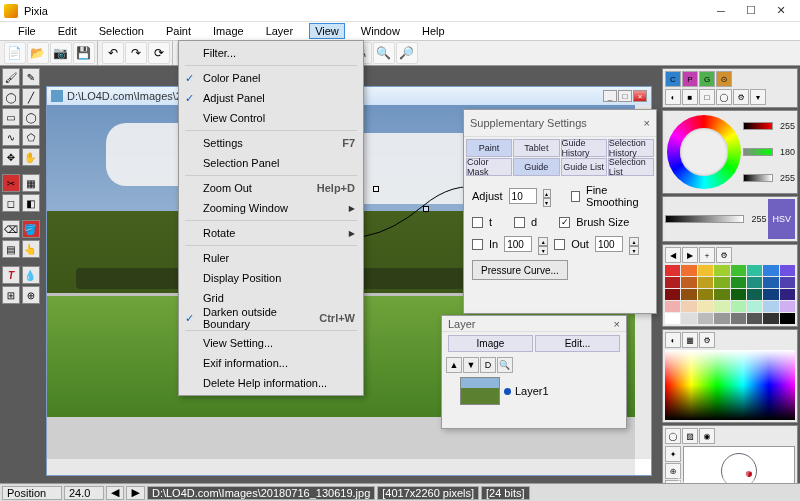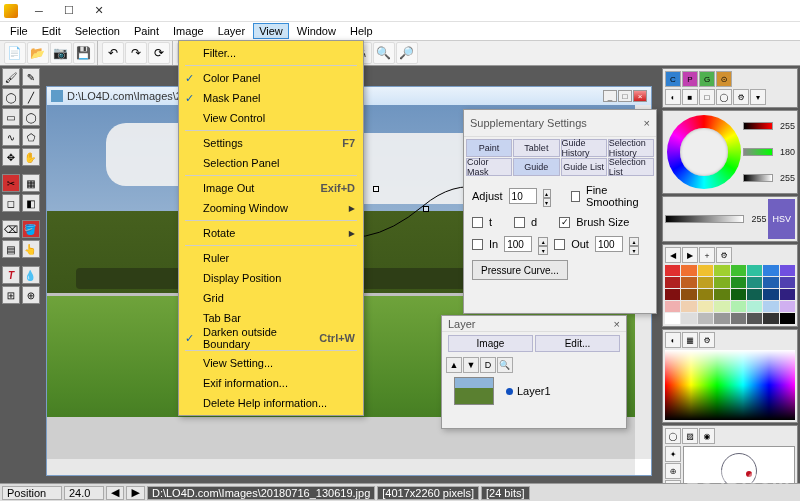--- a/index.html
+++ b/index.html
@@ -5,21 +5,21 @@
 * { margin: 0; padding: 0; box-sizing: border-box; font-family: "Segoe UI", Tahoma, sans-serif; font-size: 11px; }
 body { width: 800px; height: 501px; background: #fff; overflow: hidden; position: relative; }
 
 .titlebar { height: 22px; background: #fff; display: flex; align-items: center; padding: 0 4px; border-bottom: 1px solid #e0e0e0; }
 .titlebar .appicon { width: 14px; height: 14px; background: linear-gradient(135deg,#f7d000,#e07000); border-radius: 2px; margin-right: 6px; }
 .titlebar .title { flex: 1; color: #000; }
 .titlebar .winbtns { display: flex; gap: 0; }
 .titlebar .winbtn { width: 30px; height: 20px; display: flex; align-items: center; justify-content: center; color: #333; }
 
 .menubar { height: 18px; background: #fff; display: flex; align-items: center; padding: 0 4px; gap: 2px; }
-.menubar .mitem { padding: 2px 6px; color: #000; }
+.menubar .mitem { padding: 2px 6px; color: #000; margin-left: 8px; }
 .menubar .mitem.active { background: #cce4f7; border: 1px solid #3a8ed8; padding: 1px 5px; }
 
 .toolbar { height: 26px; background: #f0f0f0; border-top: 1px solid #ccc; border-bottom: 1px solid #999; display: flex; align-items: center; padding: 0 2px; gap: 2px; }
 .toolbar .tgrp { display: flex; gap: 1px; padding: 0 2px; border-right: 1px solid #bbb; height: 24px; align-items: center; }
 .toolbar .tgrp:last-child { border-right: none; }
 .toolbar .tbtn { width: 22px; height: 22px; background: #f8f8f8; border: 1px solid #ddd; border-radius: 2px; display: flex; align-items: center; justify-content: center; font-size: 12px; }
 
 .workspace { position: absolute; top: 66px; left: 0; right: 140px; bottom: 18px; background: #5a5a5a; }
 .leftpanel { position: absolute; left: 0; top: 0; width: 42px; bottom: 0; background: #5a5a5a; display: flex; flex-direction: column; gap: 2px; padding: 2px; }
 .leftpanel .row { display: flex; gap: 2px; }
@@ -41,21 +41,21 @@
 .grass { position: absolute; bottom: 0; left: 0; right: 0; height: 46%; background: linear-gradient(#6fa33b,#4e8727 60%,#3a6f1d); }
 .trees { position: absolute; top: 30%; left: 0; right: 0; height: 28%; background: linear-gradient(#46601e,#3a5418); }
 .hedge { position: absolute; top: 46%; left: 5%; right: 5%; height: 6%; background: #2e3e16; border-radius: 4px; }
 .sidewalk { position: absolute; top: 53%; left: 0; right: 0; height: 8%; background: #c0c0c0; }
 .sidewalk2 { position: absolute; bottom: 30%; left: 0; right: 0; height: 5%; background: #bfbfbf; }
 .sidewalk3 { position: absolute; bottom: 0; left: 0; right: 0; height: 12%; background: #cfcfcf; }
 .curve { position: absolute; top: 20%; left: 30%; width: 60%; height: 30%; }
 .curve .pt { position: absolute; width: 6px; height: 6px; border: 1px solid #000; background: rgba(255,255,255,0.6); }
 .curve svg { position: absolute; top: 0; left: 0; width: 100%; height: 100%; overflow: visible; }
 
-.viewmenu { position: absolute; left: 178px; top: 40px; width: 186px; background: #fde047; border: 1px solid #999; box-shadow: 2px 2px 6px rgba(0,0,0,.3); z-index: 50; padding: 2px; }
+.viewmenu { position: absolute; left: 178px; top: 40px; width: 186px; background: #e5e5e5; border: 1px solid #999; box-shadow: 2px 2px 6px rgba(0,0,0,.3); z-index: 50; padding: 2px; }
 .viewmenu .vitem { height: 20px; display: flex; align-items: center; padding: 0 6px 0 22px; color: #000; position: relative; }
 .viewmenu .vitem .chk { position: absolute; left: 4px; color: #1060c0; }
 .viewmenu .vsep { height: 1px; background: #ccc; margin: 2px 4px; }
 .viewmenu .vitem .shortcut { margin-left: auto; color: #555; font-weight: bold; }
 .viewmenu .vitem .arrow { margin-left: auto; font-size: 8px; color: #333; }
 
 .supp { position: absolute; left: 463px; top: 109px; width: 194px; height: 205px; background: #f0f0f0; border: 1px solid #999; box-shadow: 2px 2px 6px rgba(0,0,0,.25); z-index: 40; }
 .supp .stitle { height: 18px; display: flex; align-items: center; padding: 13px 6px; font-size: 10px; color: #555; border-bottom: 1px solid #ddd; }
 .supp .stitle .scl { margin-left: auto; }
 .supp .tabs { display: grid; grid-template-columns: repeat(4,1fr); gap: 1px; padding: 2px; }
@@ -69,21 +69,21 @@
 .supp .spin div { flex: 1; border: 1px solid #999; font-size: 6px; display: flex; align-items: center; justify-content: center; background: #eee; }
 .supp button { height: 20px; padding: 0 8px; background: #e8e8e8; border: 1px solid #999; font-size: 10px; }
 
 .layerp { position: absolute; left: 441px; top: 315px; width: 186px; height: 114px; background: #f0f0f0; border: 1px solid #999; box-shadow: 2px 2px 6px rgba(0,0,0,.25); z-index: 40; }
 .layerp .ltitle { height: 16px; display: flex; align-items: center; padding: 0 6px; font-size: 10px; color: #555; border-bottom: 1px solid #ddd; }
 .layerp .ltitle .lcl { margin-left: auto; }
 .layerp .lbtns { display: flex; gap: 2px; padding: 3px 6px; }
 .layerp .lbtns button { flex: 1; height: 17px; background: #e4e4f0; border: 1px solid #b6b6d0; font-size: 10px; }
 .layerp .licons { display: flex; gap: 1px; padding: 2px 4px; }
 .layerp .licons .lic { width: 16px; height: 16px; background: #eee; border: 1px solid #aaa; display: flex; align-items: center; justify-content: center; font-size: 9px; }
-.layerp .lrow { display: flex; align-items: center; gap: 12px; padding: 2px 12px; }
+.layerp .lrow { display: flex; align-items: center; gap: 4px; padding: 2px 18px; }
 .layerp .lrow .thumb { width: 40px; height: 28px; border: 1px solid #888; background: linear-gradient(#8fb5d9 40%,#5a8030 40%); }
 .layerp .lrow .dot { width: 7px; height: 7px; background: #1050c0; border-radius: 50%; }
 
 .rightpanel { position: absolute; top: 66px; right: 0; width: 140px; bottom: 18px; background: #5a5a5a; overflow: hidden; padding: 2px; display: flex; flex-direction: column; gap: 2px; }
 .rp-box { background: #eaeaea; border: 1px solid #888; padding: 2px; }
 .rp-iconrow { display: flex; gap: 1px; flex-wrap: wrap; }
 .rp-iconrow .ri { width: 16px; height: 16px; background: #f4f4f4; border: 1px solid #aaa; display: flex; align-items: center; justify-content: center; font-size: 8px; }
 .colorwheel { width: 74px; height: 74px; border-radius: 50%; background: conic-gradient(red,yellow,lime,cyan,blue,magenta,red); position: relative; margin: 2px; }
 .colorwheel::after { content: ""; position: absolute; top: 18%; left: 18%; width: 64%; height: 64%; border-radius: 50%; background: #eee; box-shadow: inset 0 0 3px #aaa; }
 .slider { height: 12px; display: flex; align-items: center; gap: 2px; margin: 1px 0; }
@@ -94,27 +94,28 @@
 .gradbox { height: 70px; background: linear-gradient(to right, red, yellow, lime, cyan, blue, magenta); position: relative; }
 .gradbox::after { content: ""; position: absolute; inset: 0; background: linear-gradient(to bottom, rgba(255,255,255,1), rgba(255,255,255,0) 50%, rgba(0,0,0,0) 50%, rgba(0,0,0,1)); }
 .brushprev { height: 50px; background: #fff; border: 1px solid #999; position: relative; display: flex; align-items: center; justify-content: center; }
 .brushprev .circ { width: 36px; height: 36px; border: 1px solid #667; border-radius: 50%; position: relative; }
 .brushprev .circ::after { content: ""; position: absolute; top: 50%; left: 70%; width: 6px; height: 6px; background: #c01020; border-radius: 50%; }
 
 .statusbar { position: absolute; left: 0; right: 0; bottom: 0; height: 18px; background: #ddd; border-top: 1px solid #999; display: flex; align-items: center; gap: 2px; padding: 0 2px; font-size: 10px; }
 .statusbar .cell { border: 1px solid #aaa; height: 14px; padding: 0 4px; display: flex; align-items: center; background: #e8e8e8; }
 .statusbar .cell.dk { background: #505050; color: #fff; }
 
-.watermark { position: absolute; right: 10px; bottom: 12px; font-size: 20px; color: rgba(255,255,255,0.4); font-weight: 700; letter-spacing: .5px; z-index: 200; pointer-events: none; }
+.watermark { position: absolute; right: 10px; bottom: 12px; font-size: 23px; color: rgba(255,255,255,0.4); font-weight: 400; letter-spacing: .5px; z-index: 200; pointer-events: none; }
 </style>
 </head>
 <body>
 
 <div class="titlebar">
   <div class="appicon"></div>
+  <div class="title">Pixia</div>
   <div class="winbtns">
     <div class="winbtn">─</div>
     <div class="winbtn">☐</div>
     <div class="winbtn close">✕</div>
   </div>
 </div>
 
 <div class="menubar">
   <div class="mitem">File</div>
   <div class="mitem">Edit</div>
@@ -247,59 +248,56 @@
     <div class="vitem">
       <span>Filter...</span>
     </div>
     <div class="vsep"></div>
     <div class="vitem">
       <span class="chk">✓</span>
       <span>Color Panel</span>
     </div>
     <div class="vitem">
       <span class="chk">✓</span>
-      <span>Mask Panel</span>
+      <span>Adjust Panel</span>
     </div>
     <div class="vitem">
       <span>View Control</span>
     </div>
     <div class="vsep"></div>
     <div class="vitem">
       <span>Settings</span>
       <span class="shortcut">F7</span>
     </div>
     <div class="vitem">
       <span>Selection Panel</span>
     </div>
     <div class="vsep"></div>
     <div class="vitem">
-      <span>Image Out</span>
-      <span class="shortcut">Exif+D</span>
+      <span>Zoom Out</span>
+      <span class="shortcut">Help+D</span>
     </div>
     <div class="vitem">
       <span>Zooming Window</span>
       <span class="arrow">▶</span>
     </div>
     <div class="vsep"></div>
     <div class="vitem">
       <span>Rotate</span>
       <span class="arrow">▶</span>
     </div>
     <div class="vsep"></div>
     <div class="vitem">
       <span>Ruler</span>
     </div>
     <div class="vitem">
       <span>Display Position</span>
     </div>
     <div class="vitem">
       <span>Grid</span>
-    </div>
-    <div class="vitem">
-      <span>Tab Bar</span>
     </div>
     <div class="vitem">
       <span class="chk">✓</span>
       <span>Darken outside Boundary</span>
       <span class="shortcut">Ctrl+W</span>
     </div>
     <div class="vsep"></div>
     <div class="vitem">
       <span>View Setting...</span>
     </div>

